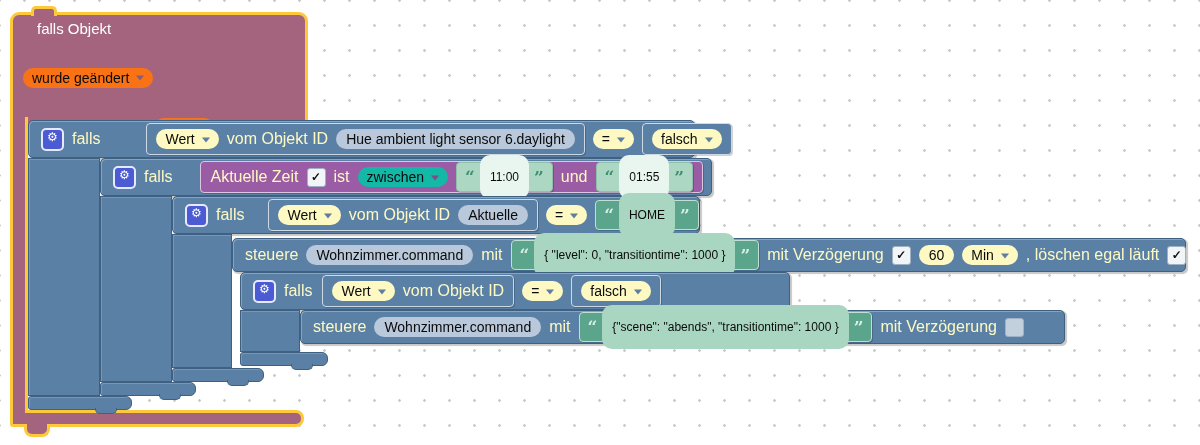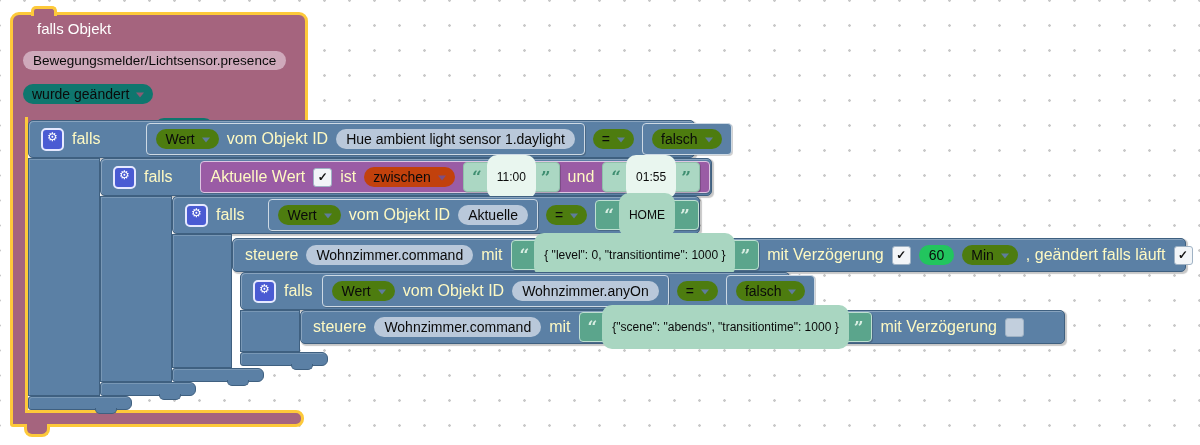--- a/index.html
+++ b/index.html
@@ -35,29 +35,29 @@
   .mache{position:absolute;color:#fff;font-size:15px}
   .gear{width:19px;height:19px;background:#4a5bd3;border:2px solid #e6e9ff;border-radius:5px;
         color:#fff;font-size:12px;line-height:15px;text-align:center;flex:0 0 auto}
 
   
   .vbox{display:flex;align-items:center;gap:8px;height:30px;padding:0 9px;background:#5b80a5;
         border:1px solid #cdd9e4;border-radius:4px;box-shadow:1px 1px 0 rgba(0,0,0,.18);white-space:nowrap}
   .vbox.purple{background:#9a5ca5;border-color:#ddc6e2}
 
   
-  .dd{display:inline-flex;align-items:center;background:#4d7c0f;border-radius:11px;
+  .dd{display:inline-flex;align-items:center;background:#fef9c3;border-radius:11px;
       padding:2px 9px;font-size:14px;color:#0a0a0a;white-space:nowrap}
   .dd::after{content:"";margin-left:7px;border:4px solid transparent;border-top:5px solid #5f7d9c;
              transform:translateY(2.5px)}
-  .dd.m{background:#0f766e}.dd.m::after{border-top-color:#8a5c74}
-  .dd.p{background:#c2410c}.dd.p::after{border-top-color:#7b4f85}
+  .dd.m{background:#f97316}.dd.m::after{border-top-color:#8a5c74}
+  .dd.p{background:#14b8a6}.dd.p::after{border-top-color:#7b4f85}
   .fld{background:#b9c8da;border-radius:11px;padding:2px 10px;font-size:14px;color:#0a0a0a;white-space:nowrap}
   .fld.m{background:#cfa9bb;font-size:13.5px}
-  .fld.white{background:#22c55e}
+  .fld.white{background:#fef9c3}
 
   
   .txt{display:inline-flex;align-items:center;gap:5px;height:28px;padding:0 8px;background:#5ba58c;
        border:1px solid #bfe0d2;border-radius:4px;box-shadow:1px 1px 0 rgba(0,0,0,.18);white-space:nowrap}
   .q{font-family:"DejaVu Serif",serif;font-weight:bold;font-size:17px;color:#d9eee3;line-height:1}
   .tf{background:#a9d6c1;border-radius:10px;padding:15px 10px;font-size:12px;color:#0a0a0a}
   .txt.shadow{background:#abd7c3;border-color:#8fc0aa}
   .txt.shadow .q{color:#3f8e71}
   .txt.shadow .tf{background:#e9f6ef}
 
@@ -68,59 +68,56 @@
   .cb.off{background:#c2cfdd}
 </style>
 </head>
 <body>
 
 <div id="canvas"></div>
 
 <div class="abs trig trig-hdr">
   <div class="trig-title">falls Objekt</div>
   <div class="row">
-      <span class="fld m">Bewegungsmelder/Lichtsensor.presence</span>
-    </div>
-  <div class="row">
       <span class="dd m">wurde geändert</span>
     </div>
   <div class="row" style="padding-left:4px">
     <span class="lbl">Auslösung durch</span>
     <span class="dd m">egal</span>
   </div>
 </div>
 <div class="abs trig trig-notch"></div>
 <div class="abs trig trig-spine"></div>
 <div class="abs trig trig-bar"></div>
 <div class="abs patch" style="left:13px;top:408px;width:12px;height:8px"></div>
 <div class="abs trig trig-bump"></div>
 <div class="abs patch" style="left:27px;top:423px;width:20px;height:5px"></div>
 
 <div class="abs blue hdr" style="left:28px;top:120px;width:667px;height:38px">
   <span class="gear">⚙</span>
   <span class="lbl">falls</span>
   <div class="vbox" style="margin-left:38px">
     <span class="dd">Wert</span>
     <span class="lbl">vom Objekt ID</span>
-    <span class="fld">Hue ambient light sensor 1.daylight</span>
+    <span class="fld">Hue ambient light sensor 6.daylight</span>
   </div>
   <span class="dd">=</span>
   <div class="vbox">
     <span class="dd">falsch</span>
   </div>
 </div>
 <div class="mache" style="left:38px;top:167px">mache</div>
 <div class="abs part" style="left:28px;top:158px;width:72px;height:238px"></div>
 <div class="abs part bar" style="left:28px;top:396px;width:104px;height:14px"></div>
 
 <div class="abs blue hdr" style="left:100px;top:158px;width:612px;height:38px">
   <span class="gear">⚙</span>
   <span class="lbl">falls</span>
   <div class="vbox purple" style="margin-left:20px">
-    <span class="lbl">Aktuelle Wert</span>
+    <span class="lbl">Aktuelle Zeit</span>
     <span class="cb">✓</span>
     <span class="lbl">ist</span>
     <span class="dd p">zwischen</span>
     <span class="txt shadow">
       <span class="q">“</span>
       <span class="tf">11:00</span>
       <span class="q">”</span>
     </span>
     <span class="lbl">und</span>
     <span class="txt shadow">
@@ -159,31 +156,30 @@
   <span class="lbl">mit</span>
   <span class="txt">
     <span class="q">“</span>
     <span class="tf">{ "level": 0, "transitiontime": 1000 }</span>
     <span class="q">”</span>
   </span>
   <span class="lbl">mit Verzögerung</span>
   <span class="cb">✓</span>
   <span class="fld white">60</span>
   <span class="dd">Min</span>
-  <span class="lbl">, geändert falls läuft</span>
+  <span class="lbl">, löschen egal läuft</span>
   <span class="cb">✓</span>
 </div>
 
 <div class="abs blue hdr" style="left:240px;top:272px;width:550px;height:38px">
   <span class="gear">⚙</span>
   <span class="lbl">falls</span>
   <div class="vbox" style="margin-left:2px">
     <span class="dd">Wert</span>
     <span class="lbl">vom Objekt ID</span>
-    <span class="fld">Wohnzimmer.anyOn</span>
   </div>
   <span class="dd">=</span>
   <div class="vbox">
     <span class="dd">falsch</span>
   </div>
 </div>
 <div class="mache" style="left:252px;top:319px">mache</div>
 <div class="abs part" style="left:240px;top:310px;width:60px;height:42px"></div>
 <div class="abs part bar" style="left:240px;top:352px;width:88px;height:14px"></div>
 

